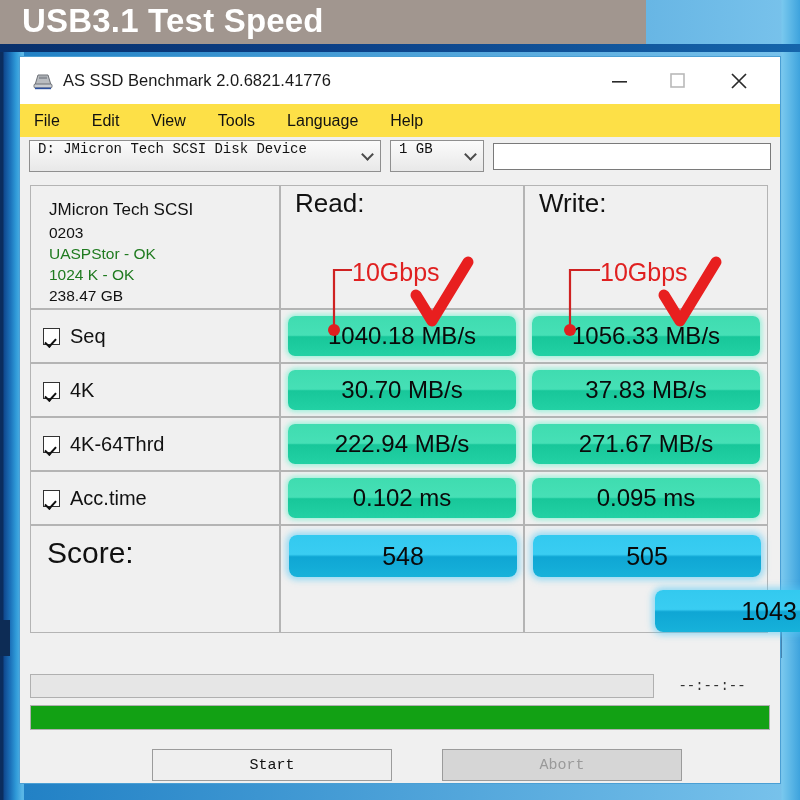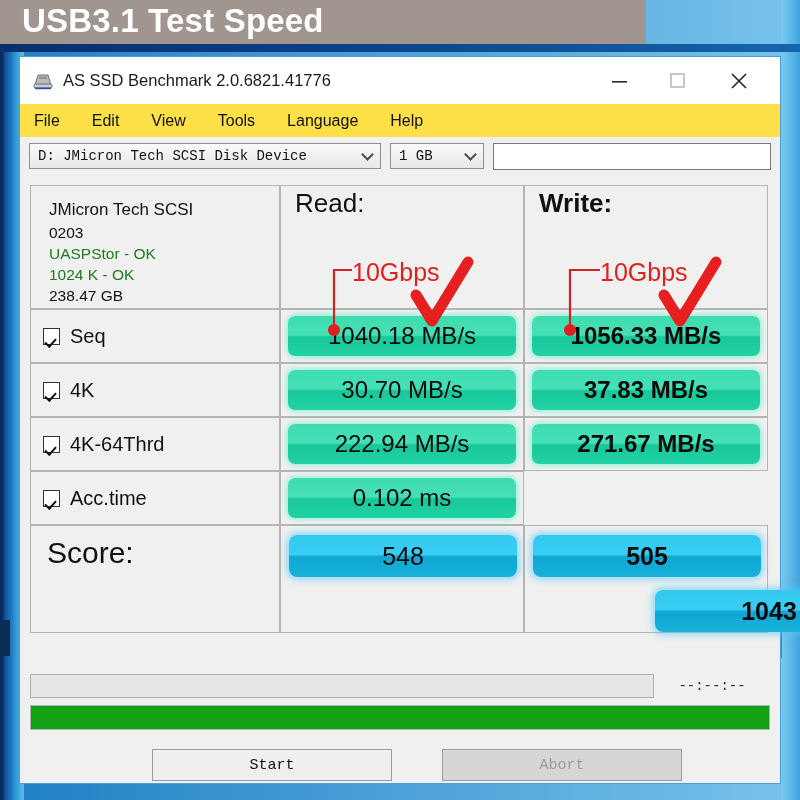--- a/index.html
+++ b/index.html
@@ -106,24 +106,24 @@
   .menu-item:last-child { margin-right: 4px; }
 
   
   #toolbar {
     height: 38px;
     display: flex; align-items: center;
     padding: 0 9px 0 9px;
     gap: 9px;
   }
   .combo {
-    height: 26px;
+    height: 32px;
     background: linear-gradient(to bottom,#fbfbfb,#e8e8e8);
     border: 1px solid #8f8f8f;
-    display: flex; align-items: center;
+    display: flex; 
     font-family: "Liberation Mono", monospace;
     font-size: 14px; color: #111;
     padding-left: 8px;
     position: relative;
   }
   #combo-drive { width: 352px; }
   #combo-size  { width: 94px; }
   .chev {
     position: absolute; right: 8px; top: 50%;
     width: 9px; height: 9px; margin-top: -6px;
@@ -144,21 +144,21 @@
     width: 740px;
   }
   .grow { display: flex; }
   .cell {
     border: 1px solid #b4b4b4;
     background: #f0f0f0;
     position: relative;
   }
   .c-label { width: 250px; }
   .c-read  { width: 244px; }
-  .c-write { width: 244px; font-weight: bold; }
+  .c-write { width: 244px; }
 
   
   .hdr { height: 124px; }
   #info-box {
     padding: 11px 0 0 18px;
   }
   .info-line {
     font-size: 15.5px; color: #111; line-height: 21px;
     white-space: nowrap;
   }
@@ -401,20 +401,23 @@
       </div>
 
       <div class="grow">
         <div class="cell c-label trow lblcell">
           <span class="chk"></span>
           <span class="lbl-text">Acc.time</span>
         </div>
         <div class="cell c-read trow valcell">
           <div class="bar">0.102 ms</div>
         </div>
+        <div class="cell c-write trow valcell">
+          <div class="bar">0.095 ms</div>
+        </div>
       </div>
 
       <div class="grow">
         <div class="cell c-label srow score-lbl">Score:</div>
         <div class="cell c-read srow score-cell">
           <div class="bluebar" id="score-read">548</div>
         </div>
         <div class="cell c-write srow score-cell">
           <div class="bluebar" id="score-write">505</div>
           <div class="bluebar" id="score-total">1043</div>

